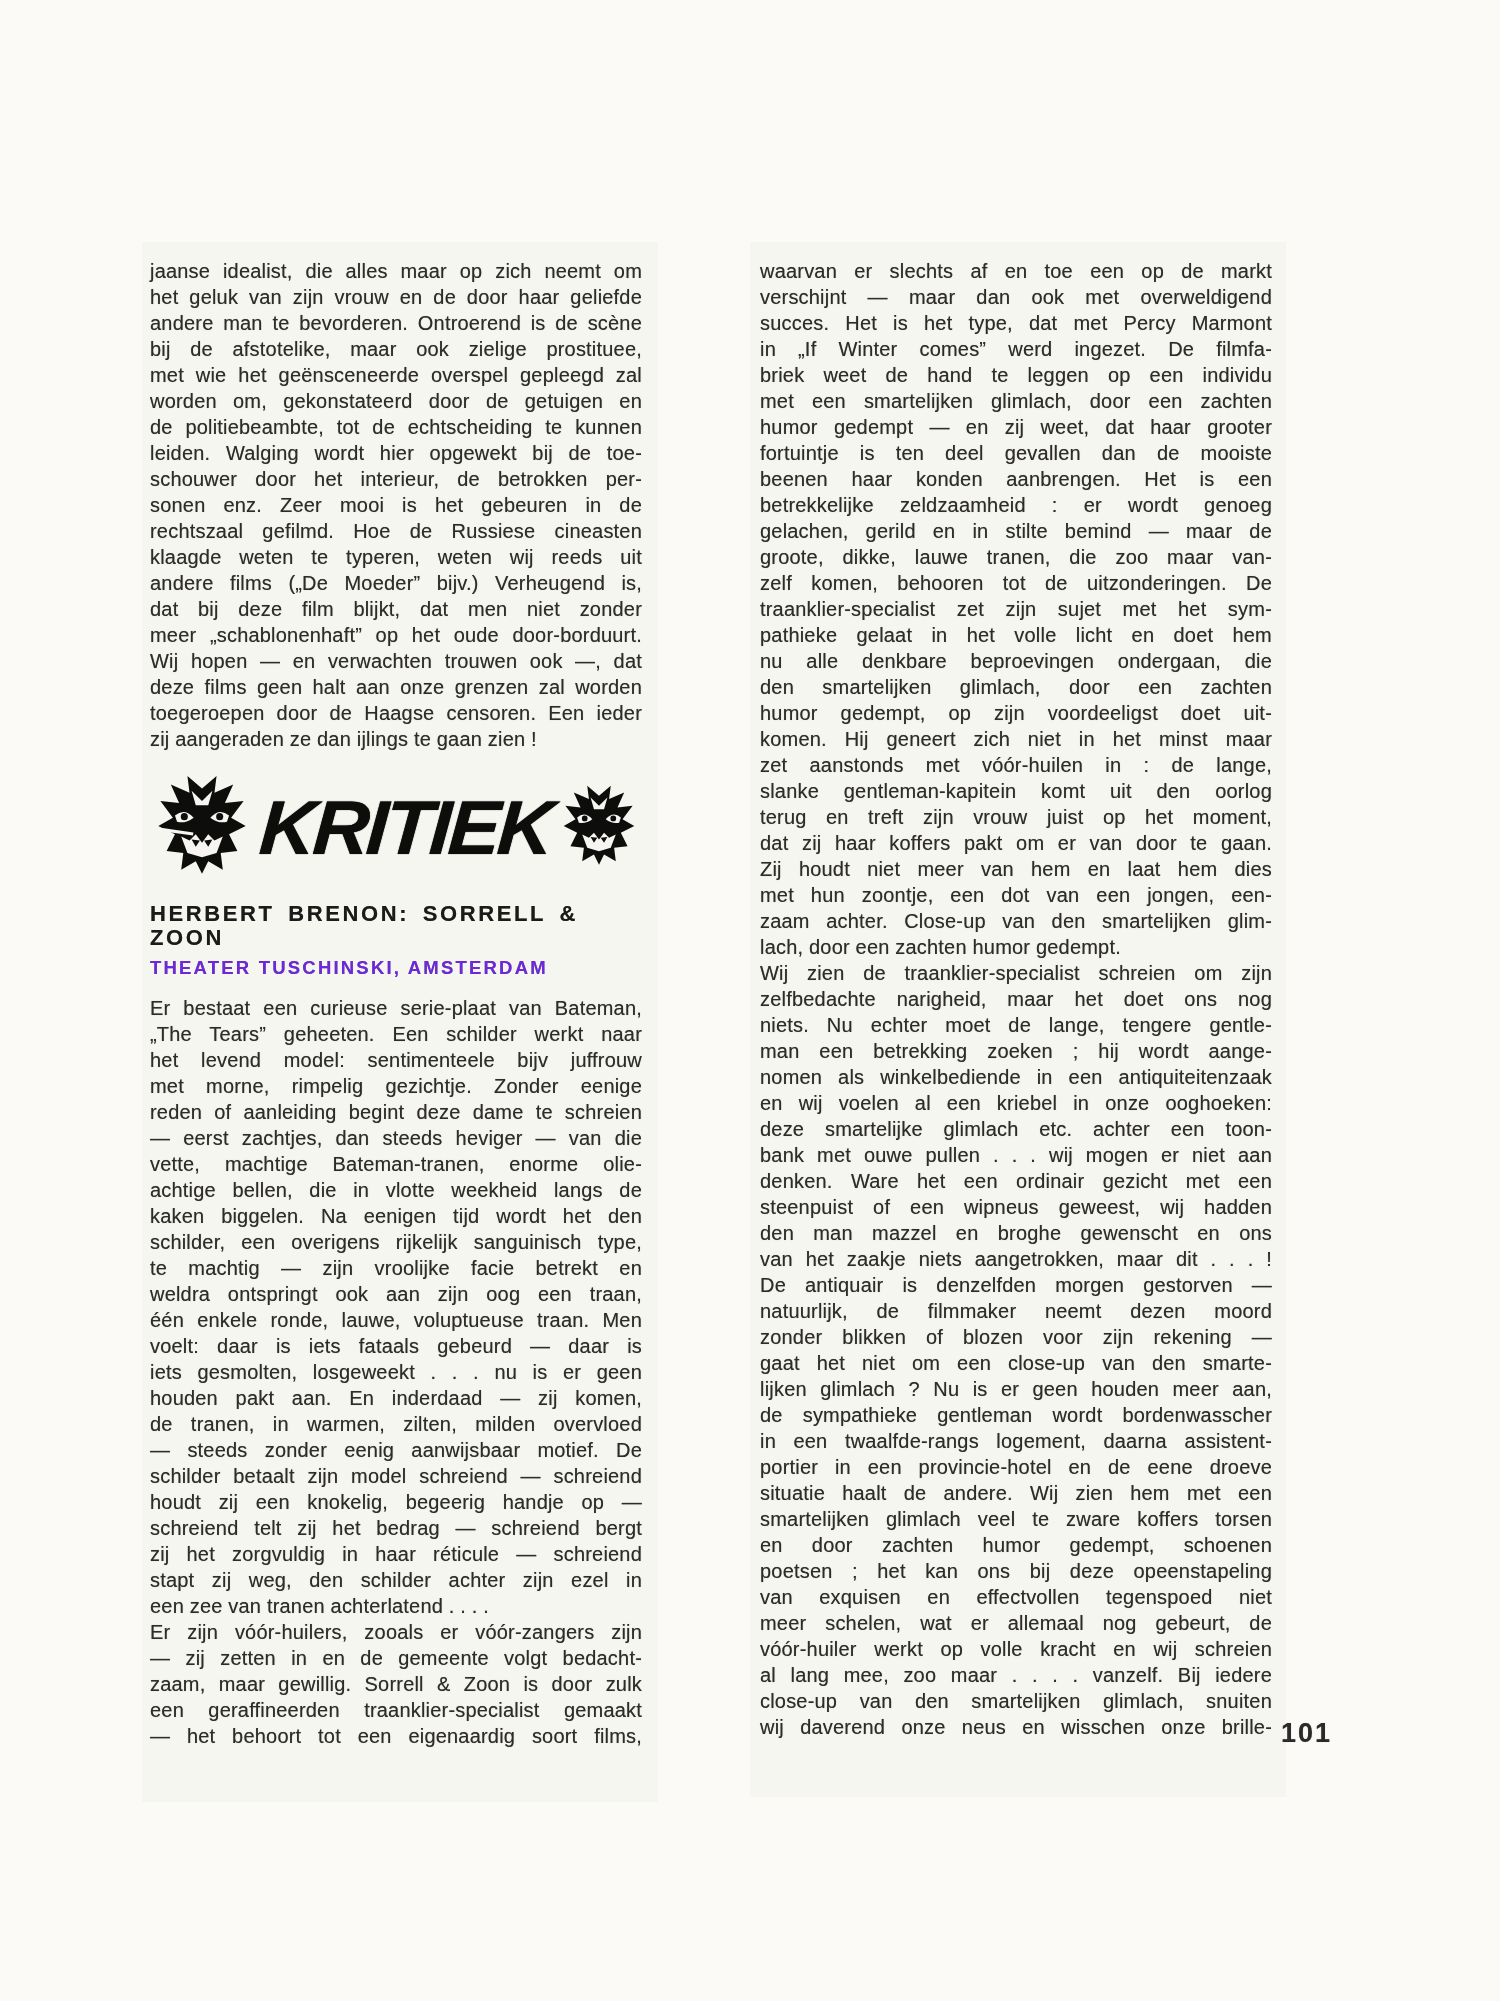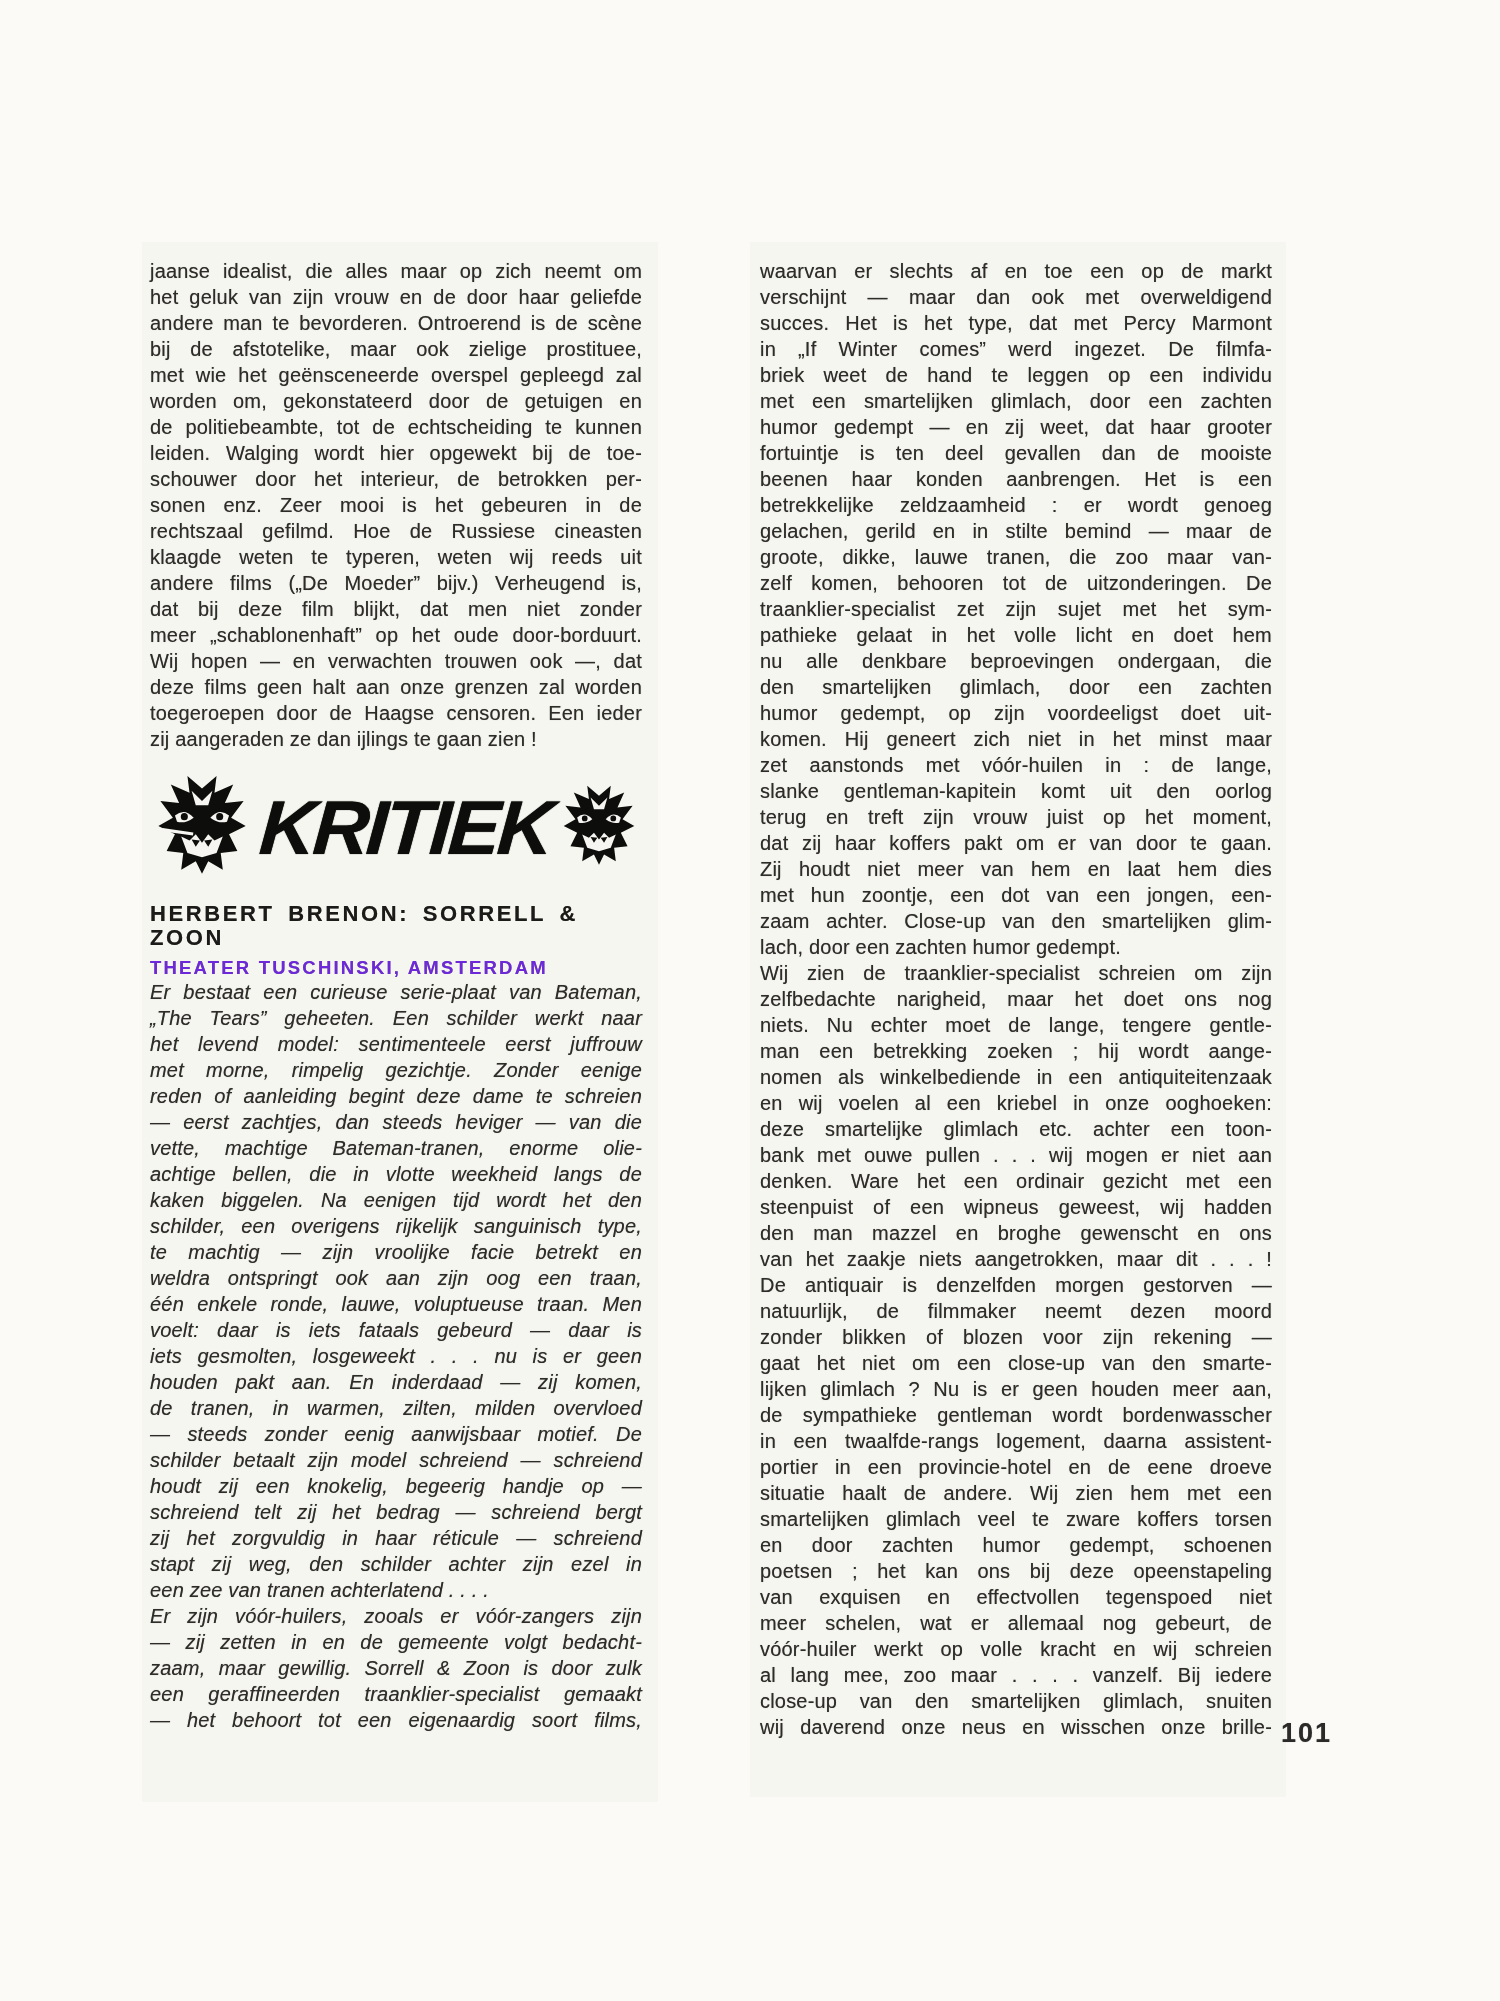--- a/index.html
+++ b/index.html
@@ -39,21 +39,21 @@
     font-size:22px;font-weight:700;color:#1c1b19;
     letter-spacing:2.6px;word-spacing:5px;line-height:24px;
     text-shadow:0 0 .6px rgba(28,27,25,.6);
   }
   .subtitle{
     margin-top:7px;
     font-size:18.5px;font-weight:700;color:#6d28d9;
     letter-spacing:2.2px;line-height:22px;
     text-shadow:0 0 .5px rgba(42,41,39,.5);
   }
-  .para2{font-style:italic;}
+  .para2{margin-top:16px;}
   .page-number{
     position:absolute;left:1281px;top:1718px;
     font-size:27px;font-weight:700;color:#2b2a28;
     letter-spacing:2px;
     text-shadow:0 0 .7px rgba(43,42,40,.55);
   }
 </style>
 </head>
 <body>
 
@@ -107,21 +107,21 @@
       <path fill="#0d0d0b" d="M40 63 L44 70 L48 64 Z M60 63 L56 70 L52 64 Z"></path>
     </svg>
   </div>
 
   <div class="title">HERBERT BRENON: SORRELL &amp; ZOON</div>
   <div class="subtitle">THEATER TUSCHINSKI, AMSTERDAM</div>
 
   <div class="para2">
       <div class="line">Er bestaat een curieuse serie-plaat van Bateman,</div>
       <div class="line">„The Tears” geheeten. Een schilder werkt naar</div>
-      <div class="line">het levend model: sentimenteele eerst juffrouw</div>
+      <div class="line">het levend model: sentimenteele bijv juffrouw</div>
       <div class="line">met morne, rimpelig gezichtje. Zonder eenige</div>
       <div class="line">reden of aanleiding begint deze dame te schreien</div>
       <div class="line">— eerst zachtjes, dan steeds heviger — van die</div>
       <div class="line">vette, machtige Bateman-tranen, enorme olie-</div>
       <div class="line">achtige bellen, die in vlotte weekheid langs de</div>
       <div class="line">kaken biggelen. Na eenigen tijd wordt het den</div>
       <div class="line">schilder, een overigens rijkelijk sanguinisch type,</div>
       <div class="line">te machtig — zijn vroolijke facie betrekt en</div>
       <div class="line">weldra ontspringt ook aan zijn oog een traan,</div>
       <div class="line">één enkele ronde, lauwe, voluptueuse traan. Men</div>

